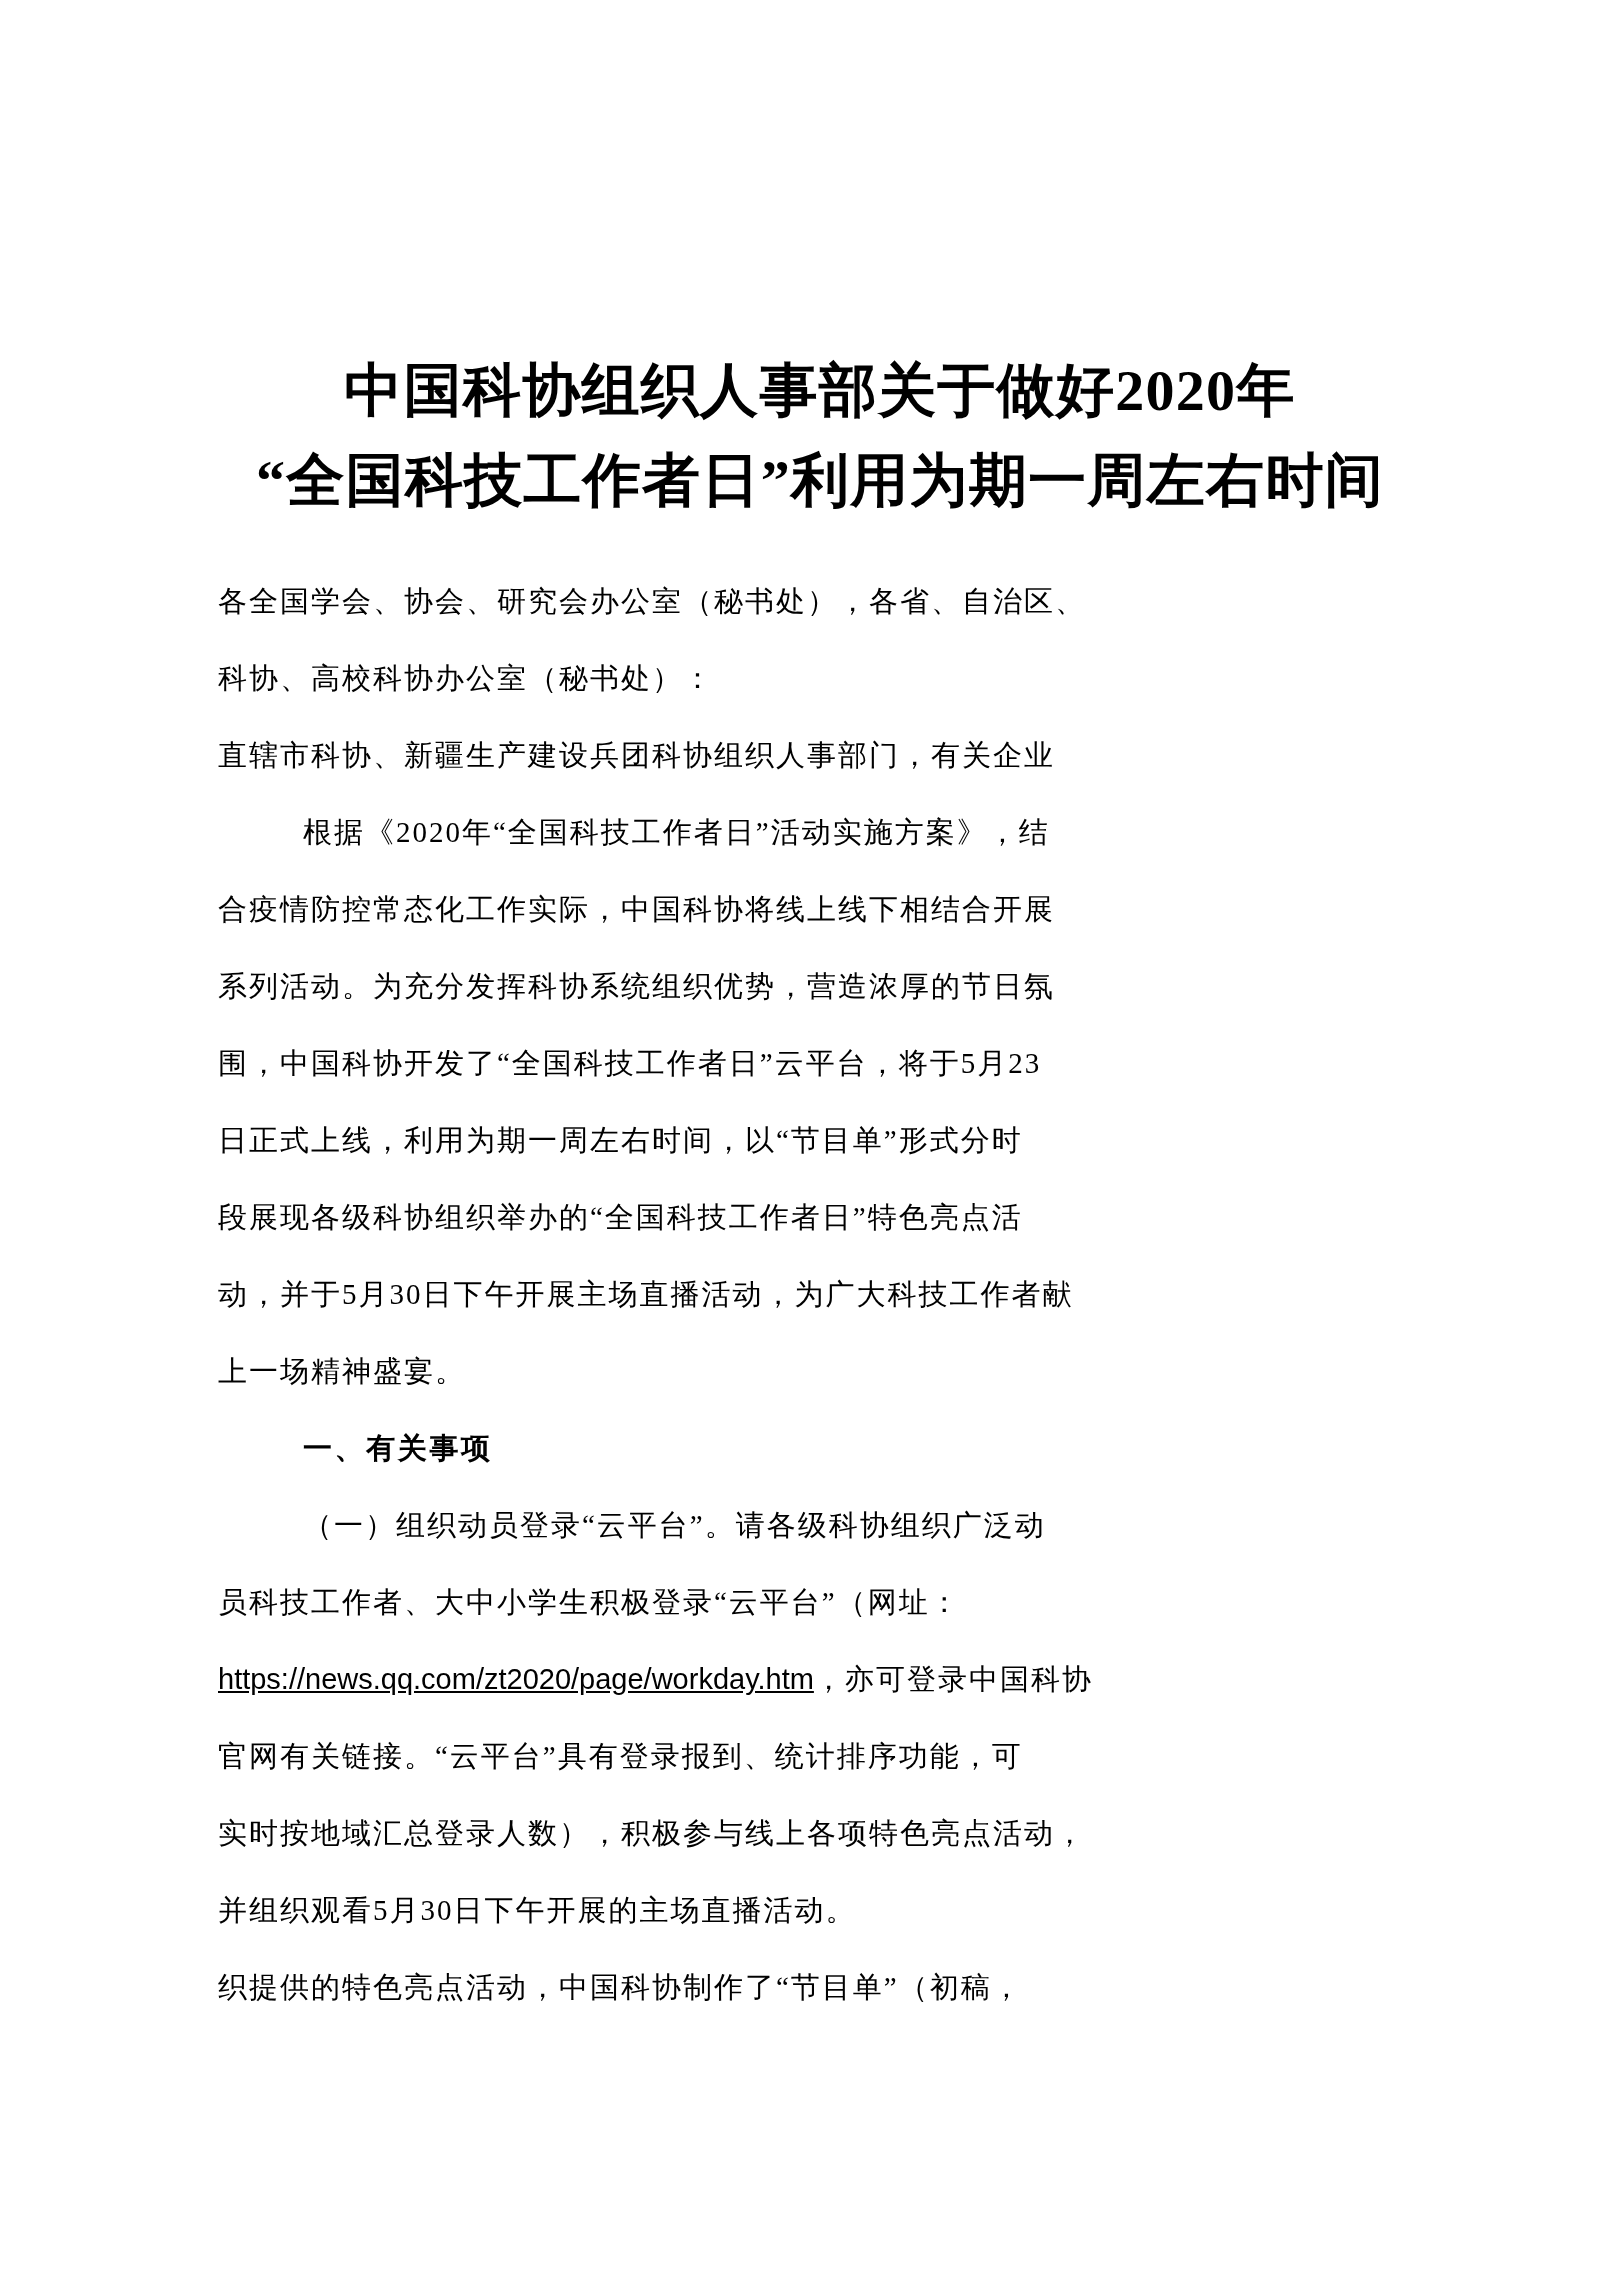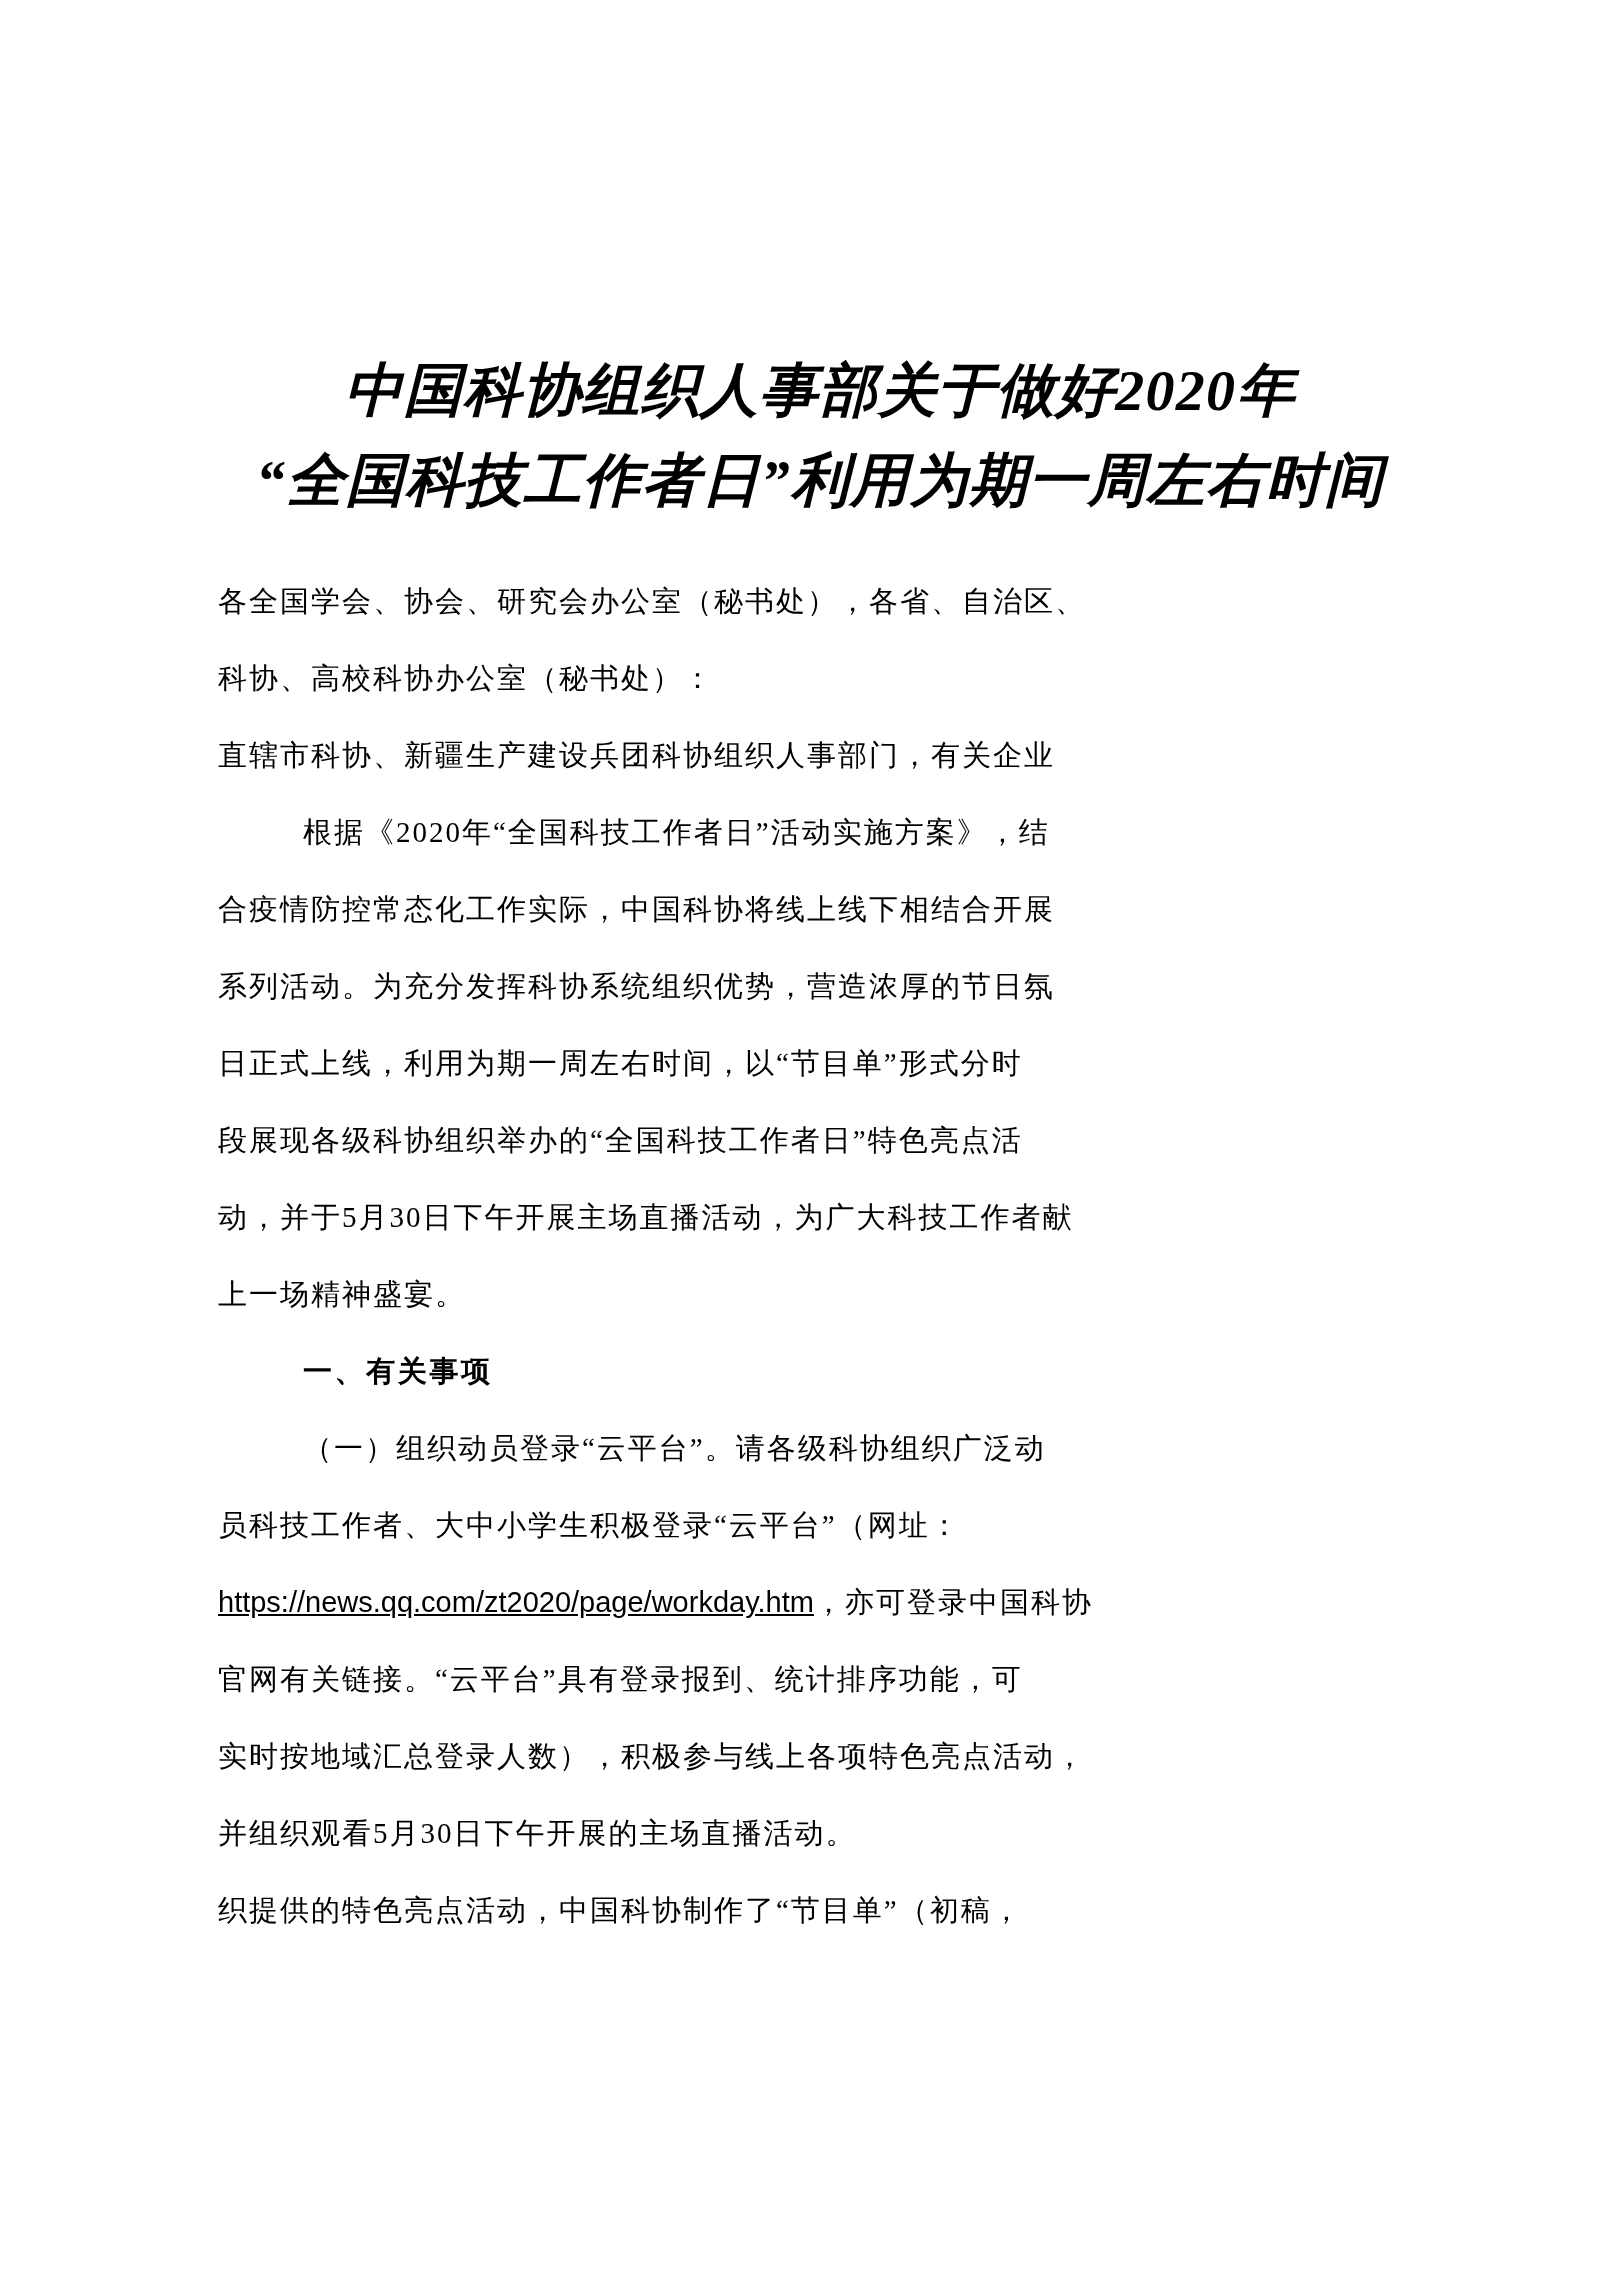--- a/index.html
+++ b/index.html
@@ -20,21 +20,20 @@
     left: 218px;
     top: 346px;
     width: 1204px;
     text-align: center;
     font-family: "Liberation Serif", "DejaVu Serif", serif;
     font-weight: bold;
     font-size: 58px;
     line-height: 90px;
     letter-spacing: 1.3px;
     white-space: nowrap;
-    font-style: italic;
   }
   .doc-body {
     position: absolute;
     left: 218px;
     top: 563px;
     width: 1207px;
     font-family: "Liberation Serif", "DejaVu Serif", serif;
     font-size: 29px;
   }
   .line {
@@ -65,20 +64,21 @@
     <div>中国科协组织人事部关于做好2020年</div>
     <div>“全国科技工作者日”利用为期一周左右时间</div>
   </div>
   <div class="doc-body">
       <div class="line">各全国学会、协会、研究会办公室（秘书处），各省、自治区、</div>
       <div class="line">科协、高校科协办公室（秘书处）：</div>
       <div class="line">直辖市科协、新疆生产建设兵团科协组织人事部门，有关企业</div>
       <div class="line indent">根据《2020年“全国科技工作者日”活动实施方案》，结</div>
       <div class="line">合疫情防控常态化工作实际，中国科协将线上线下相结合开展</div>
       <div class="line">系列活动。为充分发挥科协系统组织优势，营造浓厚的节日氛</div>
+      <div class="line">围，中国科协开发了“全国科技工作者日”云平台，将于5月23</div>
       <div class="line">日正式上线，利用为期一周左右时间，以“节目单”形式分时</div>
       <div class="line">段展现各级科协组织举办的“全国科技工作者日”特色亮点活</div>
       <div class="line">动，并于5月30日下午开展主场直播活动，为广大科技工作者献</div>
       <div class="line">上一场精神盛宴。</div>
       <div class="line indent heading">一、有关事项</div>
       <div class="line indent">（一）组织动员登录“云平台”。请各级科协组织广泛动</div>
       <div class="line">员科技工作者、大中小学生积极登录“云平台”（网址：</div>
       <div class="line"><span class="url">https://news.qq.com/zt2020/page/workday.htm</span><span>，亦可登录中国科协</span></div>
       <div class="line">官网有关链接。“云平台”具有登录报到、统计排序功能，可</div>
       <div class="line">实时按地域汇总登录人数），积极参与线上各项特色亮点活动，</div>

